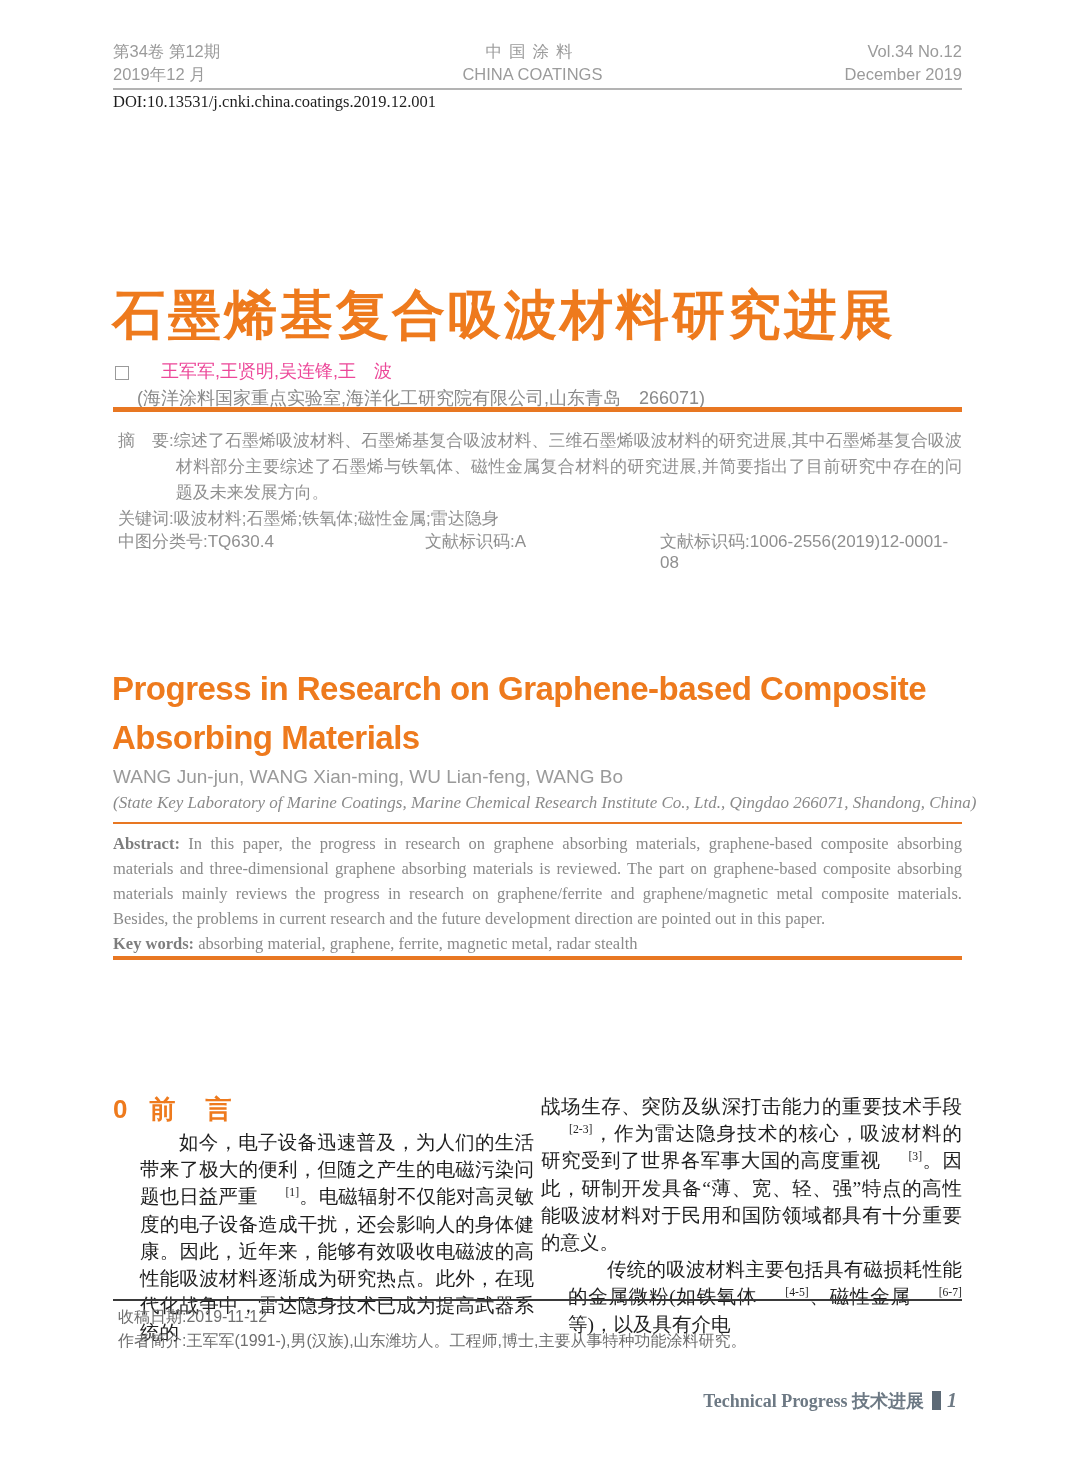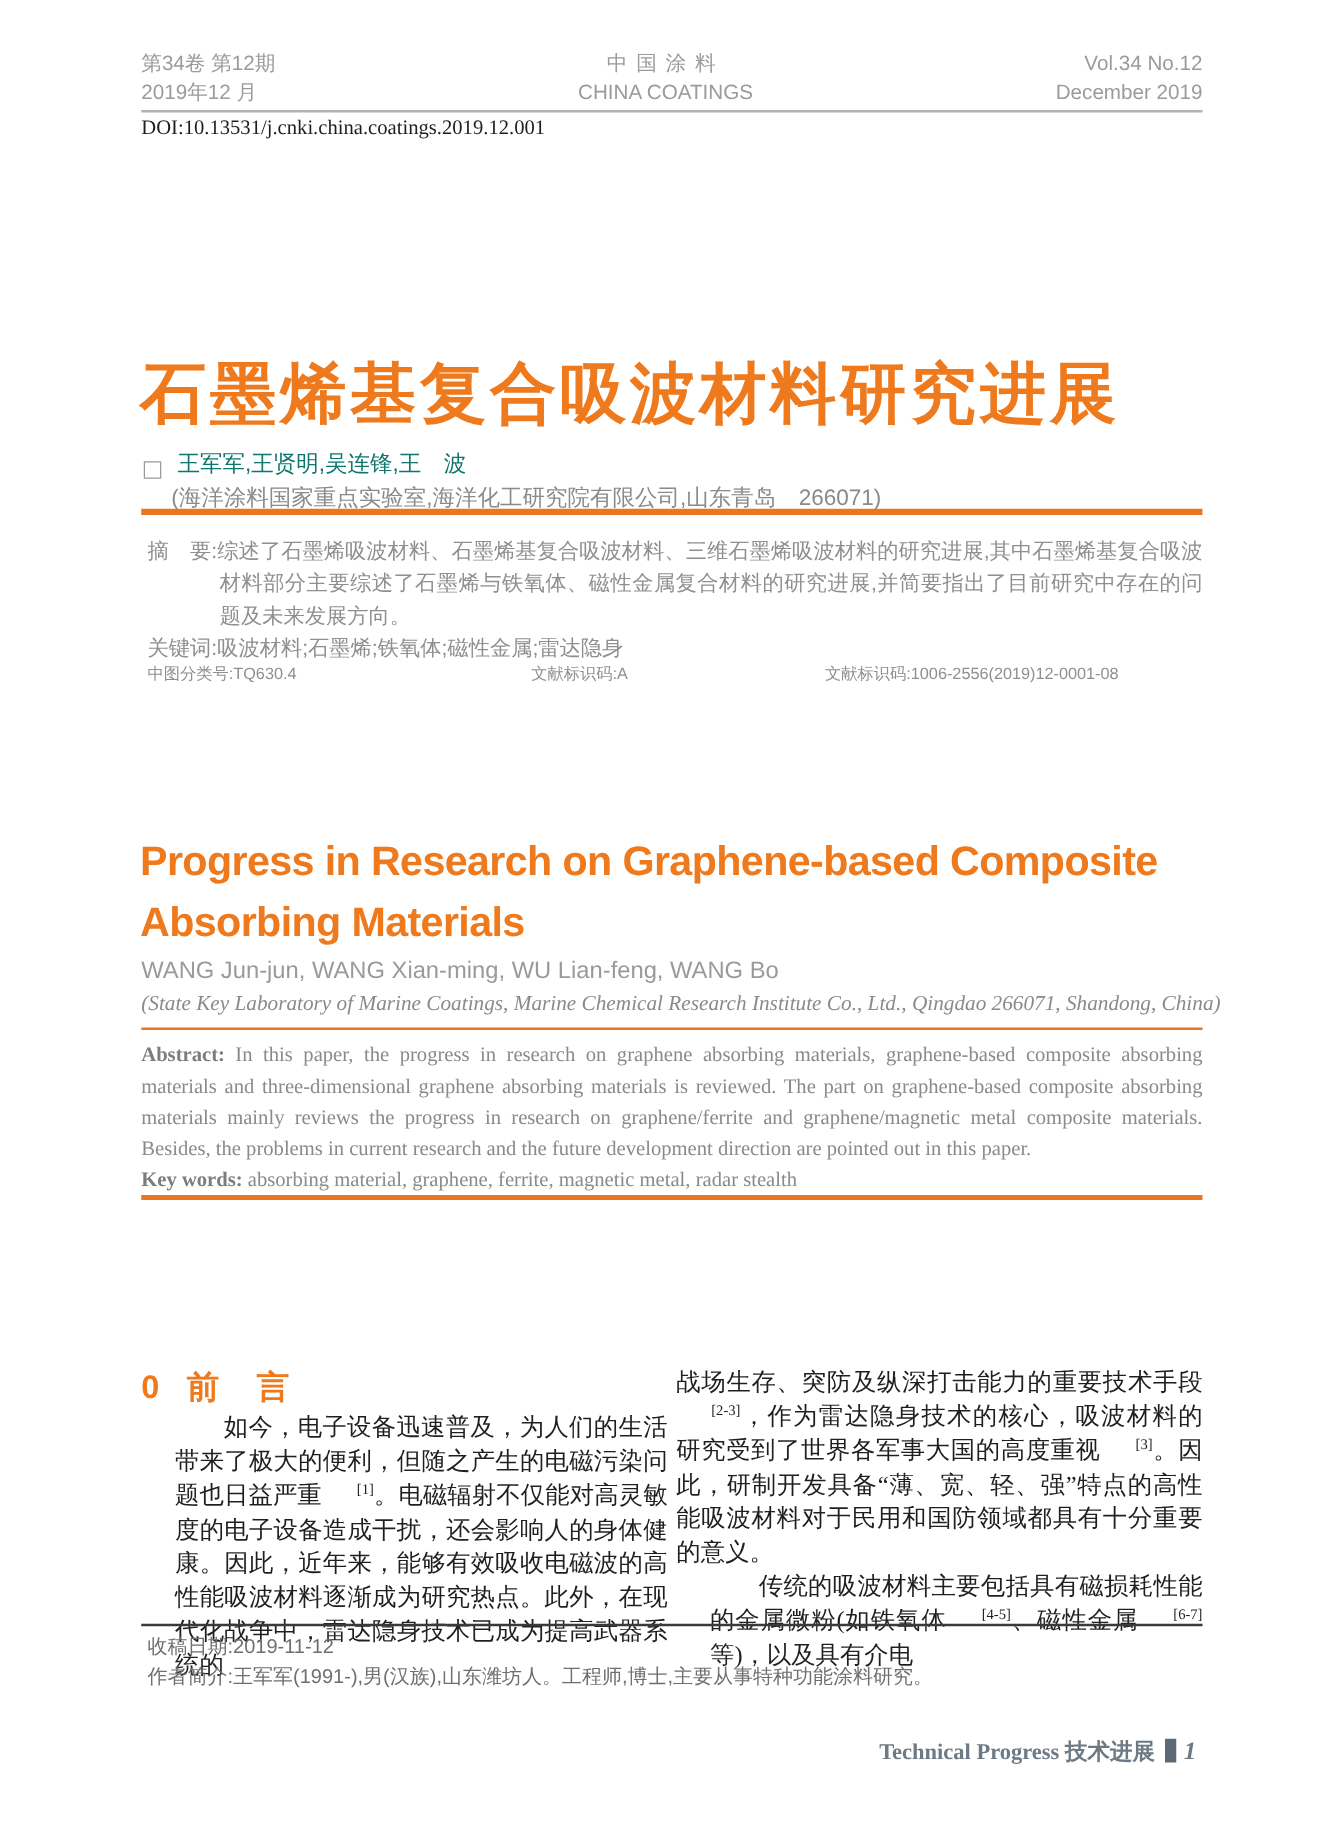--- a/index.html
+++ b/index.html
@@ -21,33 +21,33 @@
   .jheader .hc{text-align:center;}
   .jheader .hr{text-align:right;}
   .jheader .cn-spaced{letter-spacing:7px;}
   .header-rule{top:88px;left:113px;width:849px;height:2px;background:#b3b3b3;}
   .doi-line{top:92px;left:113px;color:#1e1e1e;font-size:16.5px;
     font-family:"Liberation Serif",serif;}
 
   
   .title-cn{top:280px;left:112px;font-size:53px;font-weight:900;letter-spacing:3px;
     color:#ee7a1d;font-family:"Liberation Sans",sans-serif;white-space:nowrap;}
-  .authors-cn{top:359px;left:115px;color:#0f766e;font-size:18px;display:flex;align-items:flex-end;}
+  .authors-cn{top:359px;left:115px;color:#ec4899;font-size:18px;display:flex;align-items:center;gap:19px;}
   .authors-cn .chk{display:inline-block;width:12px;height:12px;border:1.5px solid #9a9a9a;
     margin:4px 13px 0 0;flex:none;}
   .affil-cn{top:386px;left:137px;color:#8a8a8a;font-size:18px;text-align:center;}
   .rule-thick{top:407px;left:113px;width:849px;height:5px;background:#e87722;}
 
   
   .abstract-cn{top:428px;left:118px;width:844px;color:#8f8f8f;font-size:17px;line-height:26px;
     font-family:"Liberation Sans",sans-serif;}
   .abstract-cn p{margin:0;text-align:justify;}
   .hang{padding-left:3.4em;text-indent:-3.4em;}
   .kw-row{margin-top:4px;}
-  .class-row{top:530px;left:118px;width:844px;height:26px;color:#8f8f8f;font-size:13px;}
+  .class-row{top:530px;left:118px;width:844px;height:26px;color:#8f8f8f;font-size:17px;}
   .class-row .c1{position:absolute;left:0;}
   .class-row .c2{position:absolute;left:307px;}
   .class-row .c3{position:absolute;left:542px;}
 
   
   .title-en{top:664px;left:112px;width:849px;color:#ee7a1d;font-weight:bold;
     font-size:33px;line-height:49px;font-family:"Liberation Sans",sans-serif;letter-spacing:-0.5px;}
   .authors-en{top:766px;left:113px;color:#9a9a9a;font-size:19px;}
   .affil-en{top:793px;left:113px;color:#8a8a8a;font-size:17px;font-style:italic;
     font-family:"Liberation Serif",serif;}

